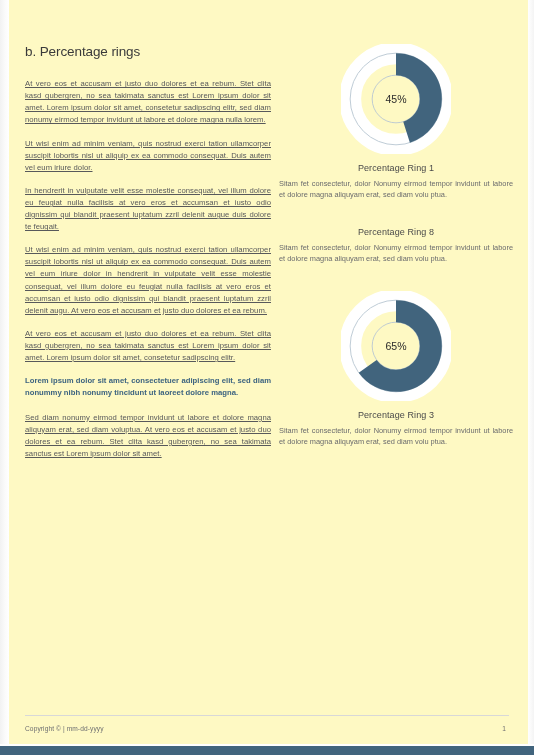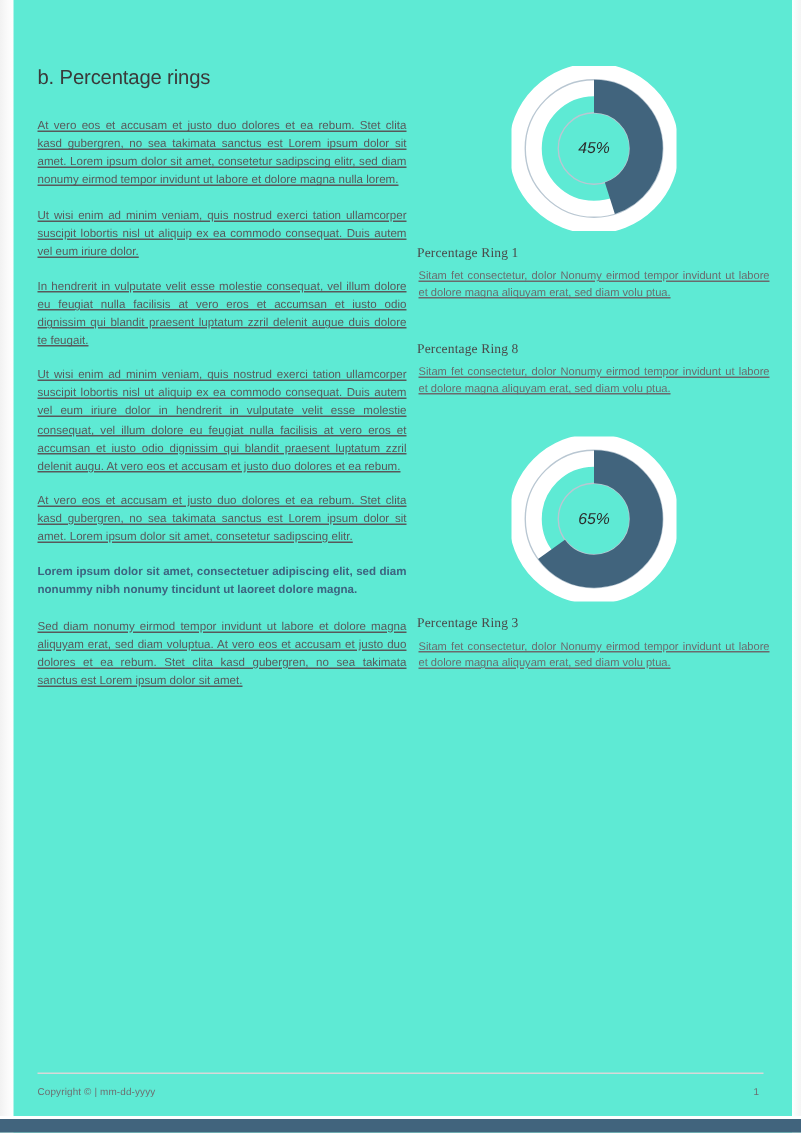--- a/index.html
+++ b/index.html
@@ -12,21 +12,21 @@
     height: 755px;
     overflow: hidden;
     font-family: "Liberation Sans", sans-serif;
     -webkit-font-smoothing: antialiased;
   }
 
   .page {
     position: relative;
     width: 534px;
     height: 755px;
-    background: #5eead4;
+    background: #fef9c3;
     box-sizing: border-box;
   }
 
   
   .page-edge-left {
     position: absolute;
     left: 0; top: 0;
     width: 9px; height: 755px;
     background: linear-gradient(to right, #f2f2f2 0%, #fbfbfb 60%, #ffffff 100%);
   }
@@ -91,39 +91,37 @@
   .ring-block {
     width: 236px;
     margin-bottom: 26px;
   }
 
   .ring-wrap {
     display: flex;
     justify-content: center;
     align-items: flex-start;
     height: 110px;
-    font-style: italic;
   }
 
   .ring-title {
+    text-align: center;
     font-size: 9px;
     color: #4a4a4a;
     margin: 9px 0 5px 0;
     letter-spacing: 0.1px;
-    font-family: Liberation Serif, serif;
   }
 
   .ring-caption {
     font-size: 7.4px;
     line-height: 11.4px;
     color: #6a6b6d;
     text-align: justify;
     margin: 0;
     padding: 0 1px;
-    text-decoration: underline;
   }
 
   .ring-center-label {
     font-size: 11.5px;
     fill: #2b2b2b;
     font-family: "Liberation Sans", sans-serif;
   }
 
   
   .footer {

